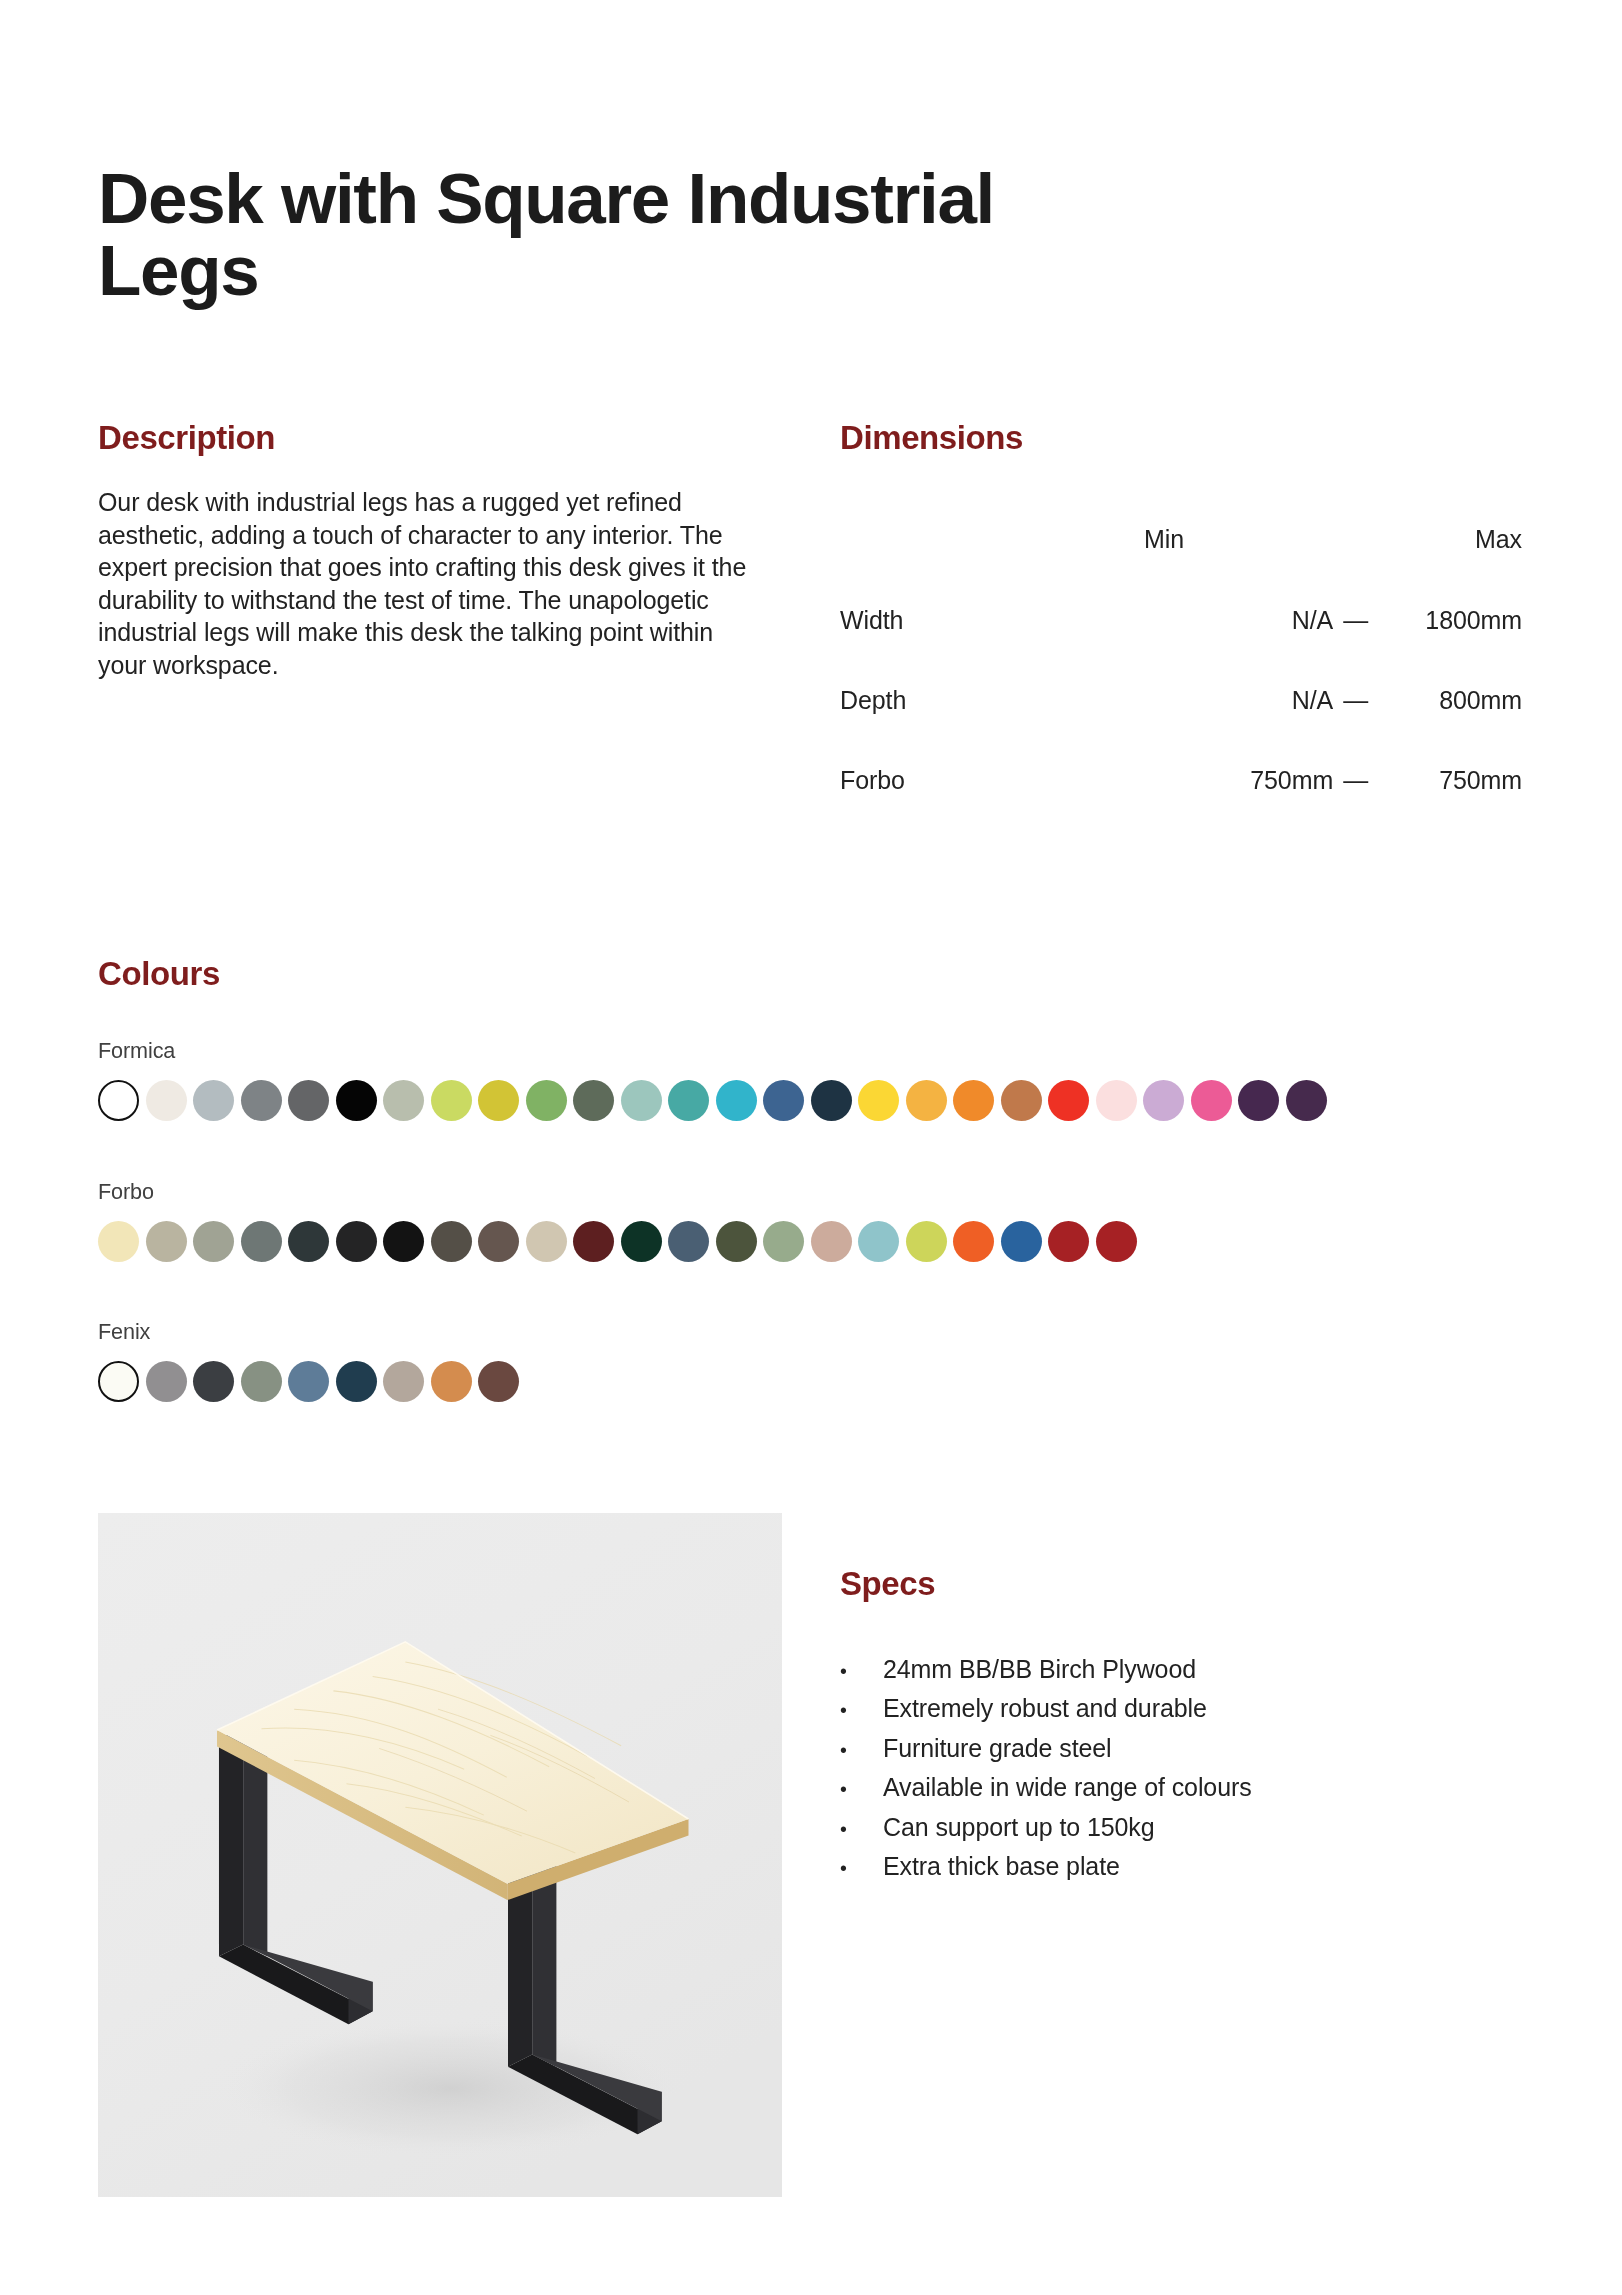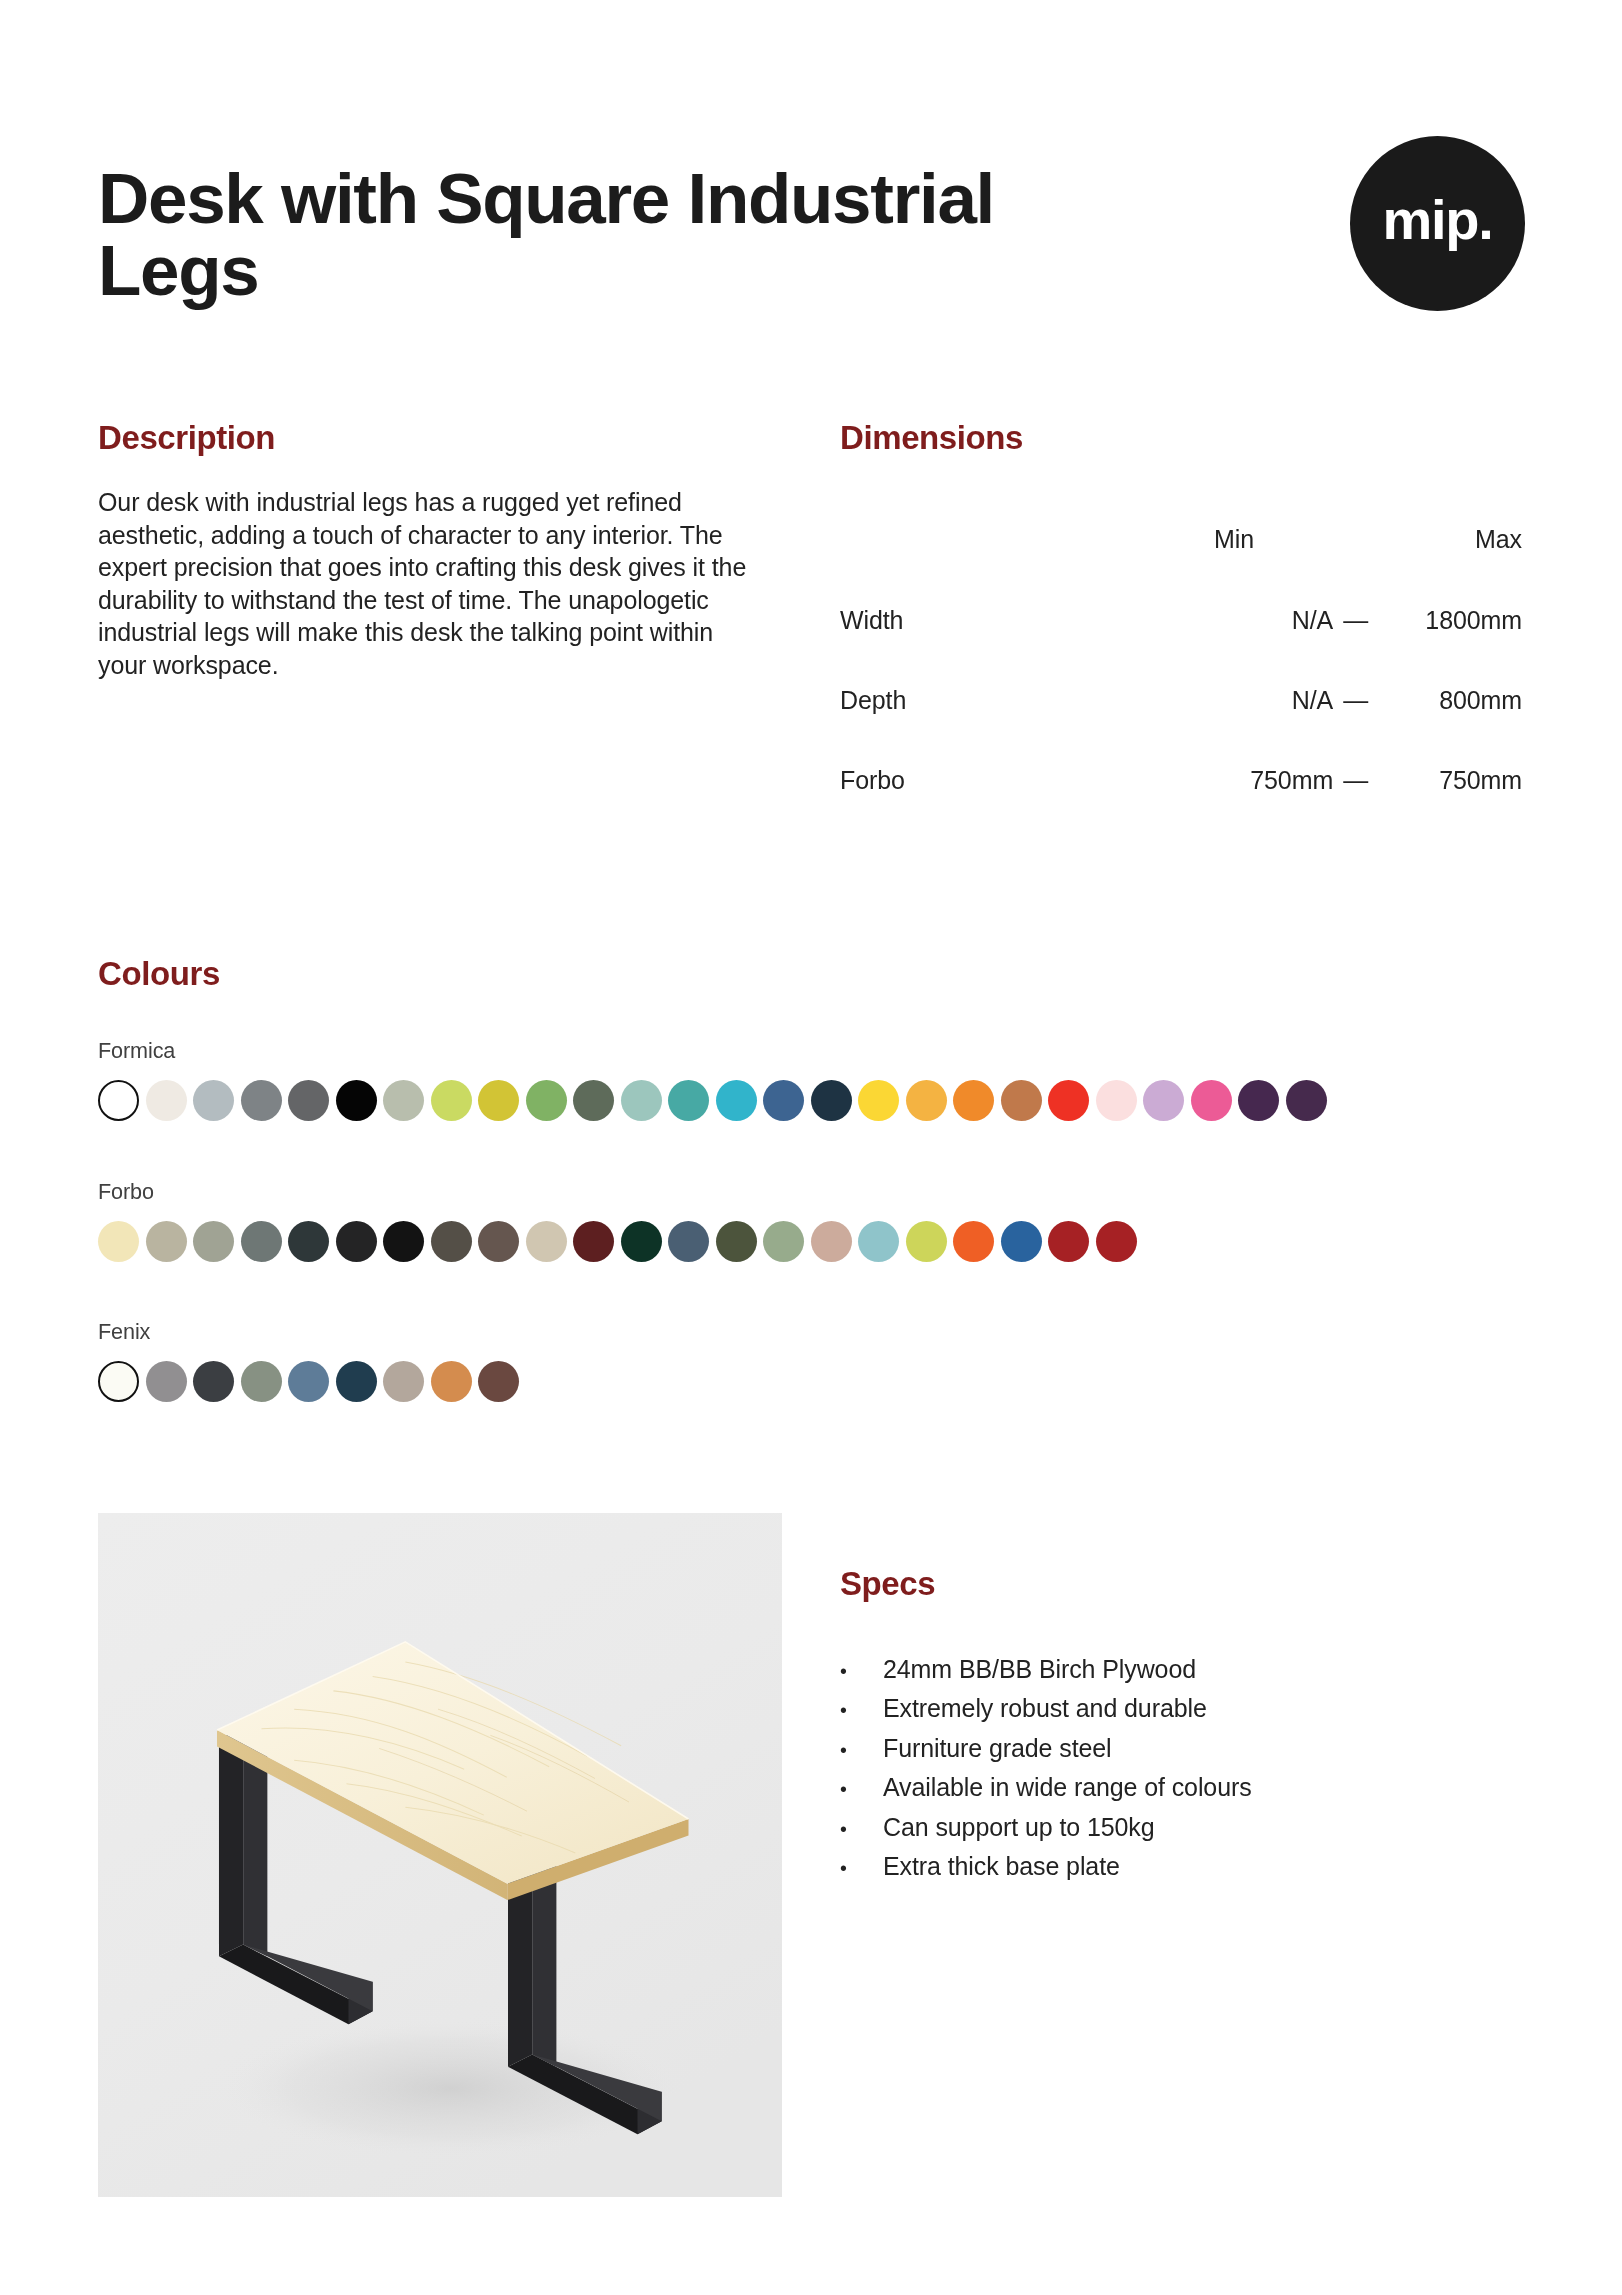--- a/index.html
+++ b/index.html
@@ -111,21 +111,21 @@
     font-size: 25px;
     color: #222222;
     letter-spacing: -0.1px;
   }
   .dim-table tr { height: 80px; }
   .dim-table tr.head-row { height: 82px; }
   .col-label  { width: 340px; text-align: left; }
   .col-min    { width: 196px; text-align: right; }
   .col-dash   { width: 48px;  text-align: center; }
   .col-max    { width: 151px; text-align: right; }
-  .head-min   { text-align: center; padding-right: 9.2px !important; }
+  .head-min   { text-align: left; padding-right: 9.2px !important; }
   .head-max   { text-align: right; }
 
   
   .colours-block {
     position: absolute;
     left: 98px;
     top: 955px;
     width: 1440px;
   }
   .colour-group { position: absolute; left: 0; width: 1440px; }
@@ -202,23 +202,20 @@
   }
   .spec-text { flex: 1 1 auto; }
 </style>
 </head>
 <body>
 
 <div class="page">
 
   <div class="header">
     <h1 class="title">Desk with Square Industrial Legs</h1>
-    <div class="logo">
-      <span class="logo-text">mip.</span>
-    </div>
   </div>
 
   <div class="description-block">
     <h2 class="h2">Description</h2>
     <p class="description-body">Our desk with industrial legs has a rugged yet refined aesthetic, adding a touch of character to any interior. The expert precision that goes into crafting this desk gives it the durability to withstand the test of time. The unapologetic industrial legs will make this desk the talking point within your workspace.</p>
   </div>
 
   <div class="dimensions-block">
     <h2 class="h2">Dimensions</h2>
     <table class="dim-table">

